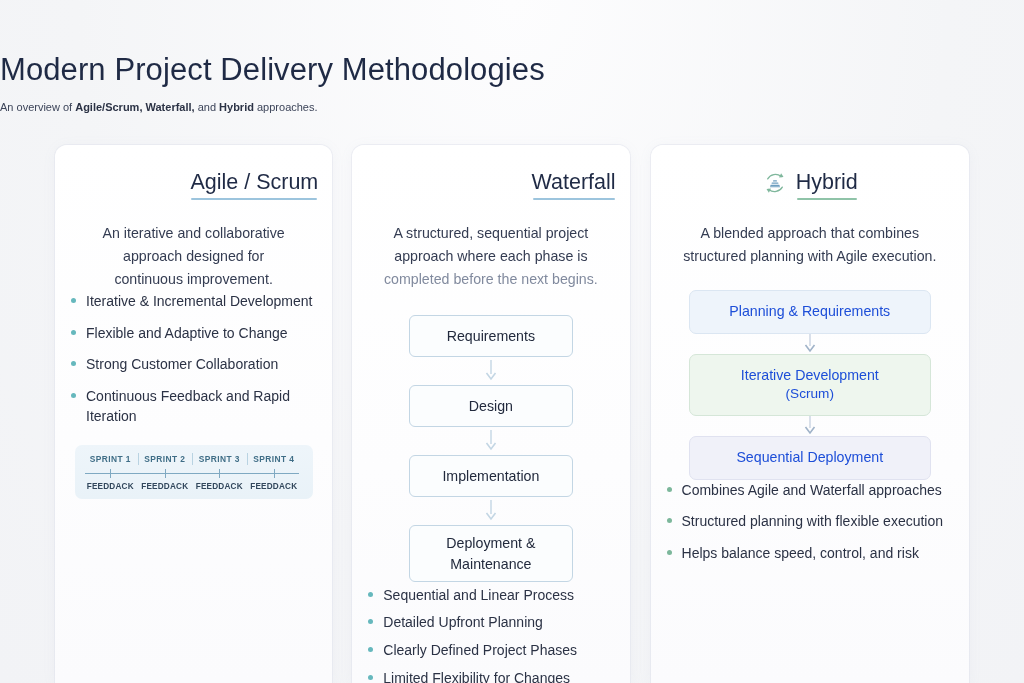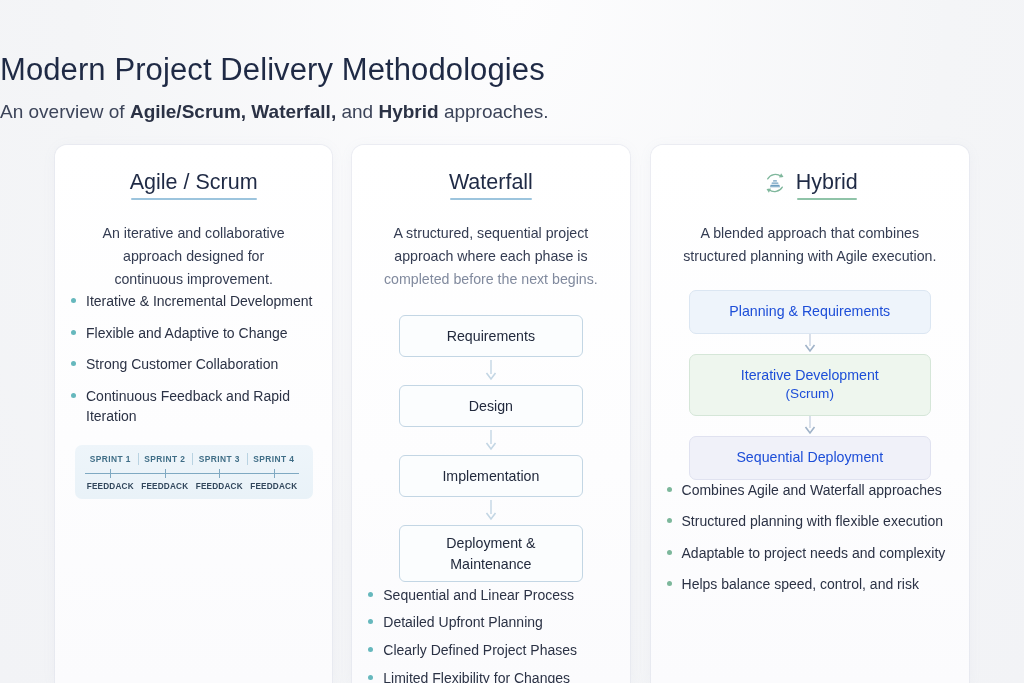--- a/index.html
+++ b/index.html
@@ -30,21 +30,21 @@
   .title {
     font-size: 31px;
     font-weight: 400;
     letter-spacing: 0.1px;
     color: #1f2a45;
     margin: 0;
     line-height: 1.15;
   }
   .subtitle {
     margin: 13px 0 0 0;
-    font-size: 19px;
+    font-size: 11px;
     color: #3c4459;
     font-weight: 400;
   }
   .subtitle b { font-weight: 700; color: #2b3245; }
 
   
   .columns {
     position: absolute;
     top: 145px;
     left: 55px;
@@ -72,21 +72,21 @@
     box-shadow: 0 0 0 1px rgba(225,227,236,0.55), 0 2px 14px rgba(140,150,180,0.07);
   }
   .card-hybrid {
     width: 324px;
     margin-left: 11px;
     background: linear-gradient(180deg, #ffffff 0%, #fdfdfe 60%, #fbfbfd 100%);
     box-shadow: 0 0 0 1px rgba(225,227,236,0.55), 0 2px 14px rgba(140,150,180,0.07);
   }
 
   .col-head {
-    text-align: center;
+    text-align: right;
     padding-top: 25px;
   }
   .col-title {
     display: inline-block;
     font-size: 21.5px;
     font-weight: 400;
     color: #1f2a45;
     padding-bottom: 5px;
     position: relative;
   }
@@ -205,21 +205,21 @@
   .flow { margin-top: 24px; }
   .flow-box {
     border-radius: 6px;
     text-align: center;
     font-size: 14.2px;
     line-height: 1.42;
     color: #222a3d;
     box-sizing: border-box;
   }
   .wf-box {
-    width: 184px;
+    width: 164px;
     margin: 3px auto;
     padding: 10px 6px;
     border: 1px solid #c3d6e4;
     background: #fbfdfe;
   }
   .wf-box.two { padding: 7px 6px; }
   .arrow {
     display: block;
     margin: 0 auto;
     height: 22px;
@@ -373,19 +373,18 @@
         <svg class="hy-arrow" width="18" height="20" viewBox="0 0 18 20">
           <line x1="9" y1="0" x2="9" y2="12" stroke="#c9d3e2" stroke-width="1.4"></line>
           <polyline points="4.5,11 9,17 13.5,11" fill="none" stroke="#9fb2c8" stroke-width="1.6"></polyline>
         </svg>
         <div class="hy-box lav">Sequential Deployment</div>
       </div>
 
       <ul class="bullets green list-hybrid">
         <li>Combines Agile and Waterfall approaches</li>
         <li>Structured planning with flexible execution</li>
-        <li>Adaptable to project needs and complexity</li>
         <li>Helps balance speed, control, and risk</li>
       </ul>
     </div>
 
   </div>
 </div>
 
 </body></html>

